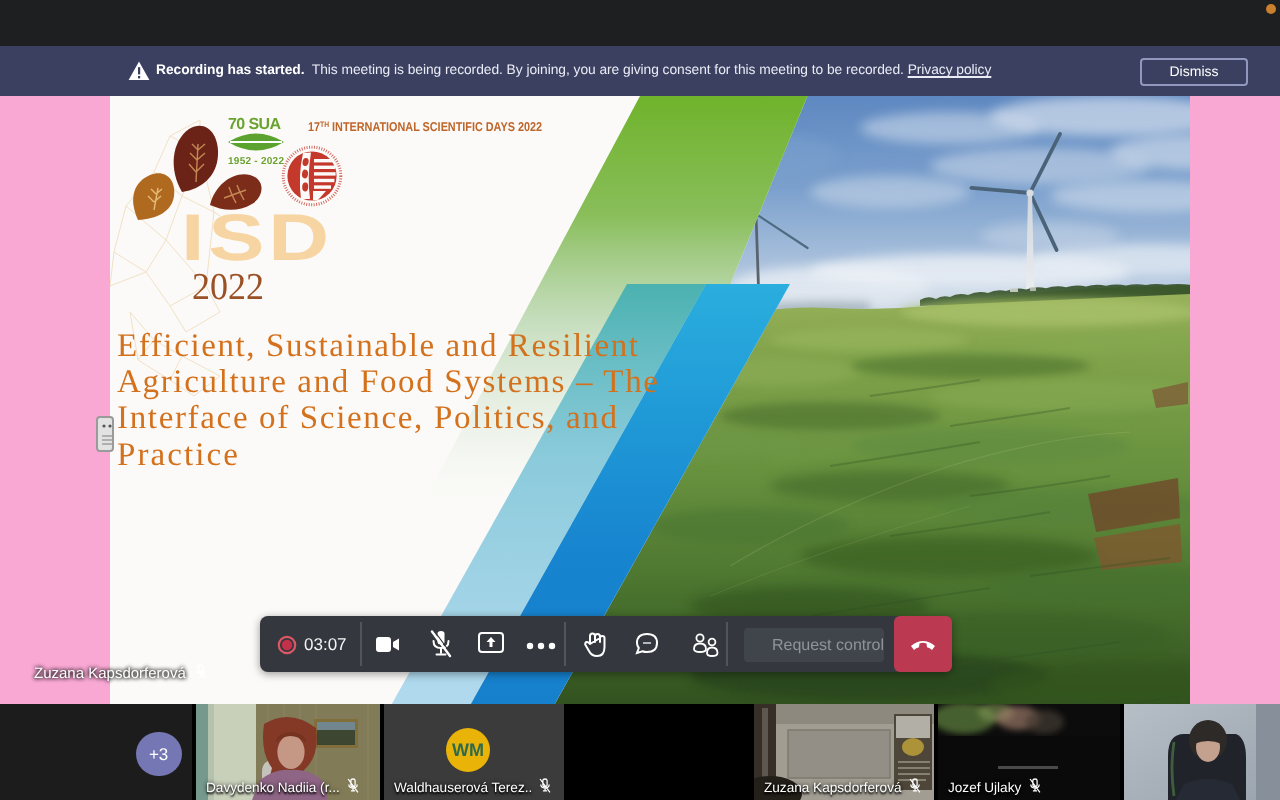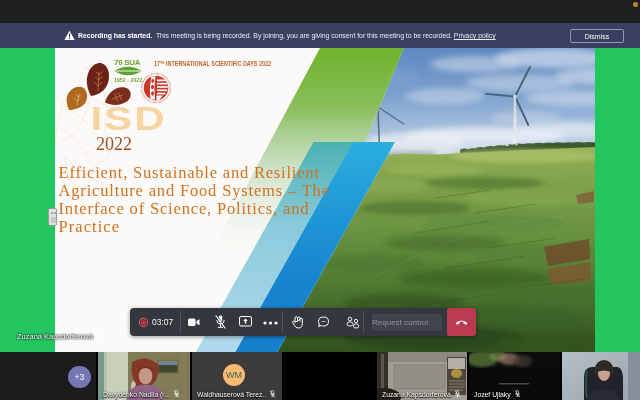--- a/index.html
+++ b/index.html
@@ -4,27 +4,27 @@
 <style>
   * { margin:0; padding:0; box-sizing:border-box; }
   html,body { width:640px; height:400px; overflow:hidden; background:#000; font-family:"Liberation Sans", sans-serif; }
   #root { position:relative; width:640px; height:400px; background:#000; }
   #titlebar { position:absolute; left:0; top:0; width:640px; height:23px; background:#1e1f21; }
   #recdot { position:absolute; left:633px; top:2px; width:5px; height:5px; border-radius:50%; background:#c8802e; }
   #banner { position:absolute; left:0; top:23px; width:640px; height:25px; background:#3b4060; color:#fff; }
   #bannertext { position:absolute; left:64px; top:0; height:25px; line-height:25px; font-size:6.9px; letter-spacing:-0.02px; color:#e9ebf5; white-space:nowrap; }
   #bannertext b { color:#fff; }
   #dismiss { position:absolute; left:570px; top:5.5px; width:54px; height:14.5px; border:1px solid #9298bd; border-radius:2px; color:#fff; font-size:7px; text-align:center; line-height:13px; }
-  #stage { position:absolute; left:0; top:48px; width:640px; height:304px; background:#22c55e; }
+  #stage { position:absolute; left:0; top:48px; width:640px; height:304px; background:#f9a8d4; }
   #slide { position:absolute; left:55px; top:0; width:540px; height:304px; }
   #handle { position:absolute; left:48px; top:208px; width:9px; height:18px; background:#e2e2e2; border:0.5px solid #9a9a9a; border-radius:2px; }
   #stagename { position:absolute; left:17px; top:332px; font-size:7.5px; color:#fff; text-shadow:0 0 2px #000,0 0 2px #000; white-space:nowrap; }
   #ctrlbar { position:absolute; left:130px; top:308px; width:346px; height:28px; background:#34383e; border-radius:4px; box-shadow:0 1px 4px rgba(0,0,0,.4); }
   .vdiv { position:absolute; top:3px; width:1px; height:22px; background:#51565c; }
-  #reqctl { position:absolute; left:242px; top:6px; width:70px; height:17px; background:#40454c; border-radius:2px; color:#8f939a; font-size:8px; text-align:left; line-height:17px; }
+  #reqctl { position:absolute; left:242px; top:6px; width:70px; height:17px; background:#40454c; border-radius:2px; color:#8f939a; font-size:8px; text-align:right; line-height:17px; }
   #hangup { position:absolute; left:317px; top:0; width:29px; height:28px; background:#bb3a51; border-radius:3px; }
   #time { position:absolute; left:22px; top:0; height:28px; line-height:28px; font-size:8.5px; color:#f2f3f4;text-align:center; }
   #film { position:absolute; left:0; top:352px; width:640px; height:48px; background:#000; }
   .tile { position:absolute; top:0; height:48px; overflow:hidden; }
   .tlabel { position:absolute; left:5px; bottom:2px; font-size:6.8px; color:#fff; text-shadow:0 0 2px #000,0 1px 1px #000; white-space:nowrap; }
   .avatar { position:absolute; border-radius:50%; text-align:center; }
 </style>
 </head>
 <body>
 <div id="root">
@@ -307,21 +307,21 @@
         <ellipse cx="47.5" cy="24" rx="6.8" ry="8.5" fill="#d9a896"></ellipse>
         <path d="M40,19 Q47,13 55,19 Q55,15 47.5,14 Q40,15 40,19 Z" fill="#7e331f"></path>
         <path d="M28,48 L32,38 Q40,32 47,33 Q56,32 63,38 L66,48 Z" fill="#9c6e96"></path>
         <rect x="0" y="0" width="92" height="48" fill="#3a3020" opacity="0.13"></rect>
       </svg>
       <div class="tlabel">Davydenko Nadiia (r...<svg width="7" height="8" viewBox="0 0 10 11" style="vertical-align:-1px;margin-left:3px">
             <path d="M3.5 1.5 Q3.5 0.5 5 0.5 Q6.5 0.5 6.5 1.5 L6.5 5 Q6.5 6 5 6 Q3.5 6 3.5 5 Z M2 4.5 Q2 7 5 7 Q8 7 8 4.5 M5 7 L5 9 M3.5 9 L6.5 9 M1.5 0.5 L8.5 10" stroke="#fff" stroke-width="0.9" fill="none"></path>
           </svg></div>
     </div>
     <div class="tile" style="left:192px;width:90px;background:#3b3b3b">
-      <div class="avatar" style="left:31px;top:12.3px;width:22px;height:22px;background:#fdba74;color:#2e6b4d;font-size:9px;font-weight:normal;line-height:22px">WM</div>
+      <div class="avatar" style="left:31px;top:12.3px;width:22px;height:22px;background:#eab308;color:#2e6b4d;font-size:9px;font-weight:bold;line-height:22px">WM</div>
       <div class="tlabel">Waldhauserová Terez..<svg width="7" height="8" viewBox="0 0 10 11" style="vertical-align:-1px;margin-left:3px">
             <path d="M3.5 1.5 Q3.5 0.5 5 0.5 Q6.5 0.5 6.5 1.5 L6.5 5 Q6.5 6 5 6 Q3.5 6 3.5 5 Z M2 4.5 Q2 7 5 7 Q8 7 8 4.5 M5 7 L5 9 M3.5 9 L6.5 9 M1.5 0.5 L8.5 10" stroke="#fff" stroke-width="0.9" fill="none"></path>
           </svg></div>
     </div>
     <div class="tile" style="left:377px;width:90px">
       <svg width="90" height="48" viewBox="0 0 90 48">
         <rect width="90" height="48" fill="#bcb6aa"></rect>
         <rect x="0" y="0" width="90" height="10" fill="#a49e93"></rect>
         <rect x="0" y="0" width="11" height="48" fill="#3a332b"></rect>
         <rect x="4" y="2" width="3" height="44" fill="#6a625a"></rect>

